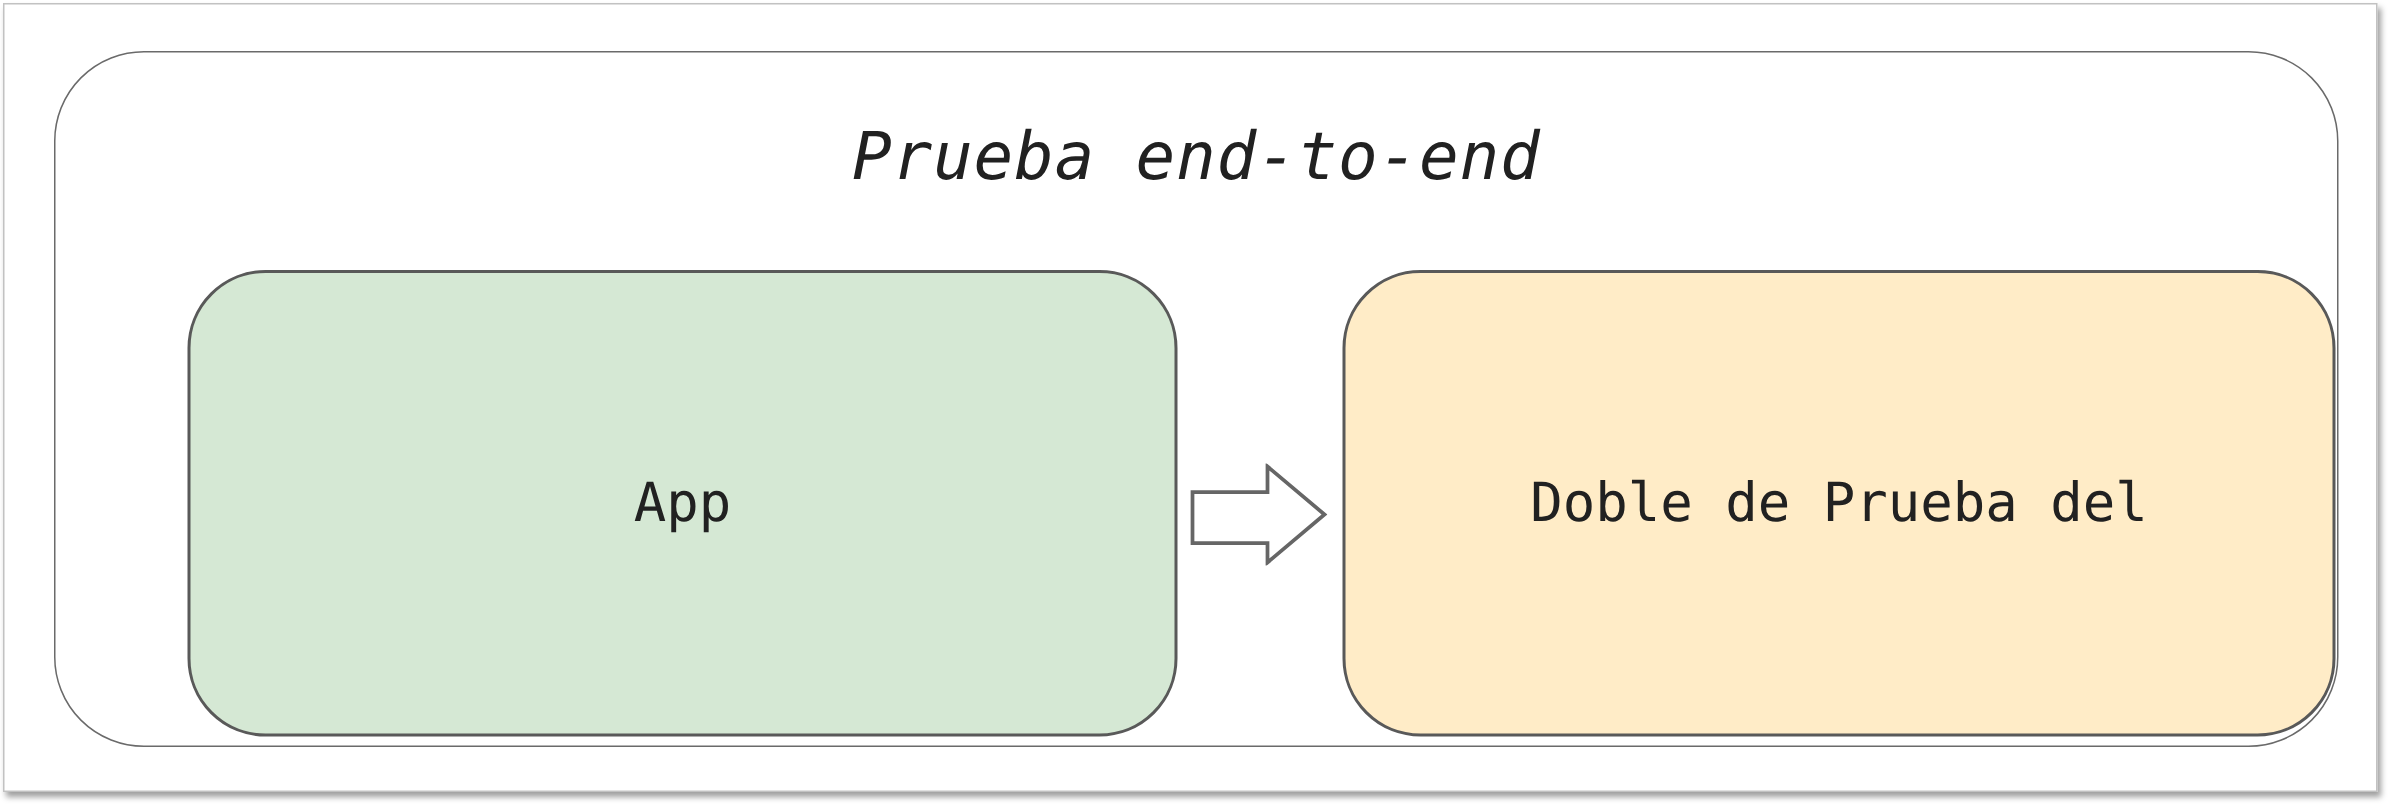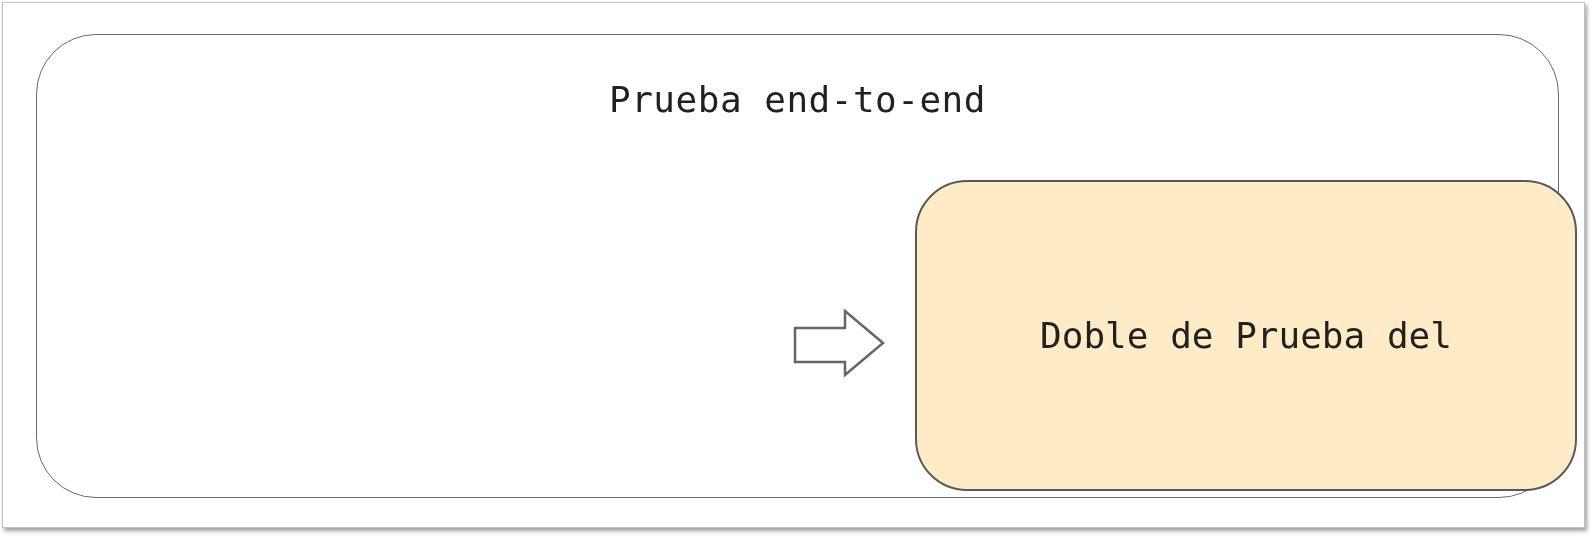--- a/index.html
+++ b/index.html
@@ -27,57 +27,61 @@
     width: 1523px; height: 464px;
     border: 1.5px solid #6a6a6a;
     border-radius: 60px;
     background: #ffffff;
   }
   .diagram-title {
     position: absolute;
     top: 44px; left: 0;
     width: 100%;
     text-align: center;
-    font-size: 36px;
+    font-size: 44px;
     letter-spacing: 0.5px;
     color: #212121;
     white-space: pre;
+    font-style: italic;
   }
   .node {
     position: absolute;
     top: 145px;
     height: 311px;
     border: 2px solid #595959;
     border-radius: 52px;
     display: flex;
     flex-direction: column;
     align-items: center;
     justify-content: center;
     font-size: 36px;
     line-height: 47px;
     color: #212121;
     text-align: center;
   }
   .node-app { left: 88px; width: 660px; }
-  .node-double { left: 858px; width: 662px; margin-left: 20px; }
+  .node-double { left: 858px; width: 662px; }
   .arrow {
     position: absolute;
     left: 756px; top: 274px;
     width: 92px; height: 68px;
   }
 </style>
 </head>
 <body>
 
 <div class="page">
   <div class="frame">
     <div class="container">
 
       <div class="diagram-title">Prueba end-to-end</div>
 
+      <div class="node node-app" style="background: rgb(213, 232, 212);">
+        <span>App</span>
+      </div>
 
       <svg class="arrow" viewBox="0 0 92 68" xmlns="http://www.w3.org/2000/svg">
         <polygon points="2,19 52,19 52,2 90,34 52,66 52,53 2,53" fill="#ffffff" stroke="#666666" stroke-width="2.5" stroke-linejoin="miter"></polygon>
       </svg>
 
       <div class="node node-double" style="background: rgb(255, 236, 199);">
         <span>Doble de Prueba del</span>
       </div>
 
     </div>

